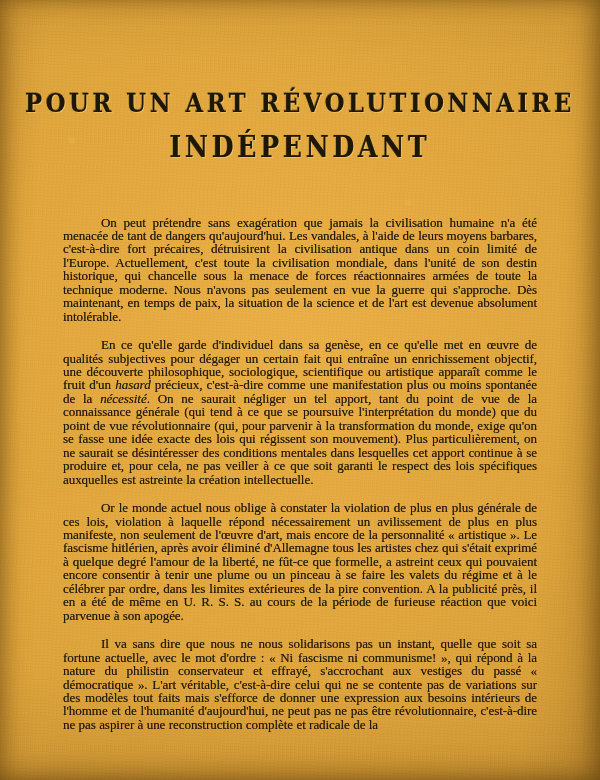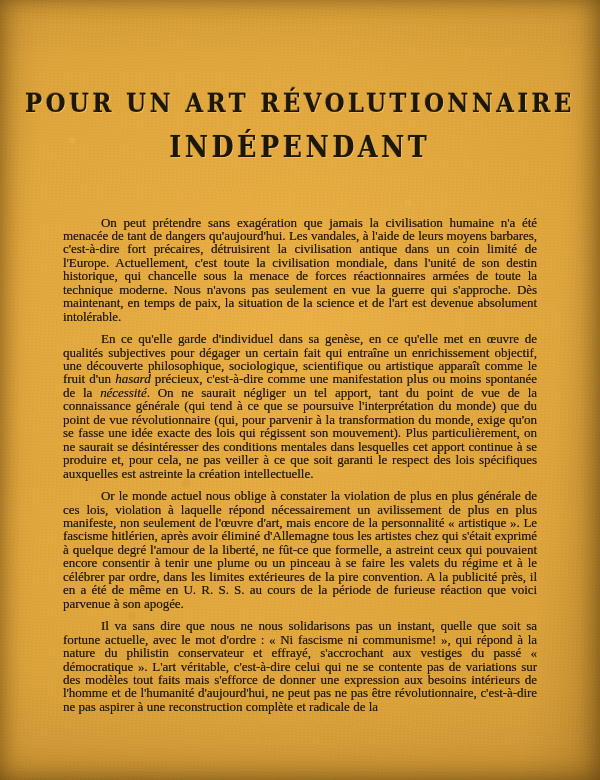--- a/index.html
+++ b/index.html
@@ -123,21 +123,21 @@
     font-size: 13px;
     line-height: 13.45px;
     color: #221a0d;
     font-family: "Liberation Serif", "DejaVu Serif", serif;
     letter-spacing: -0.05px;
     text-shadow: 0 0 0.6px rgba(34,26,13,0.55), 0.4px 0.3px 0.5px rgba(90,62,18,0.20);
     word-spacing: 0.2px;
     hyphens: manual;
   }
 
-  p.para + p.para { margin-top: 9px; }
+  p.para + p.para { margin-top: 15px; }
 
   p.para i { font-style: italic; }
 </style>
 </head>
 <body>
 
 <div id="page">
 
   <div id="grain"></div>
   <div id="bands"></div>

